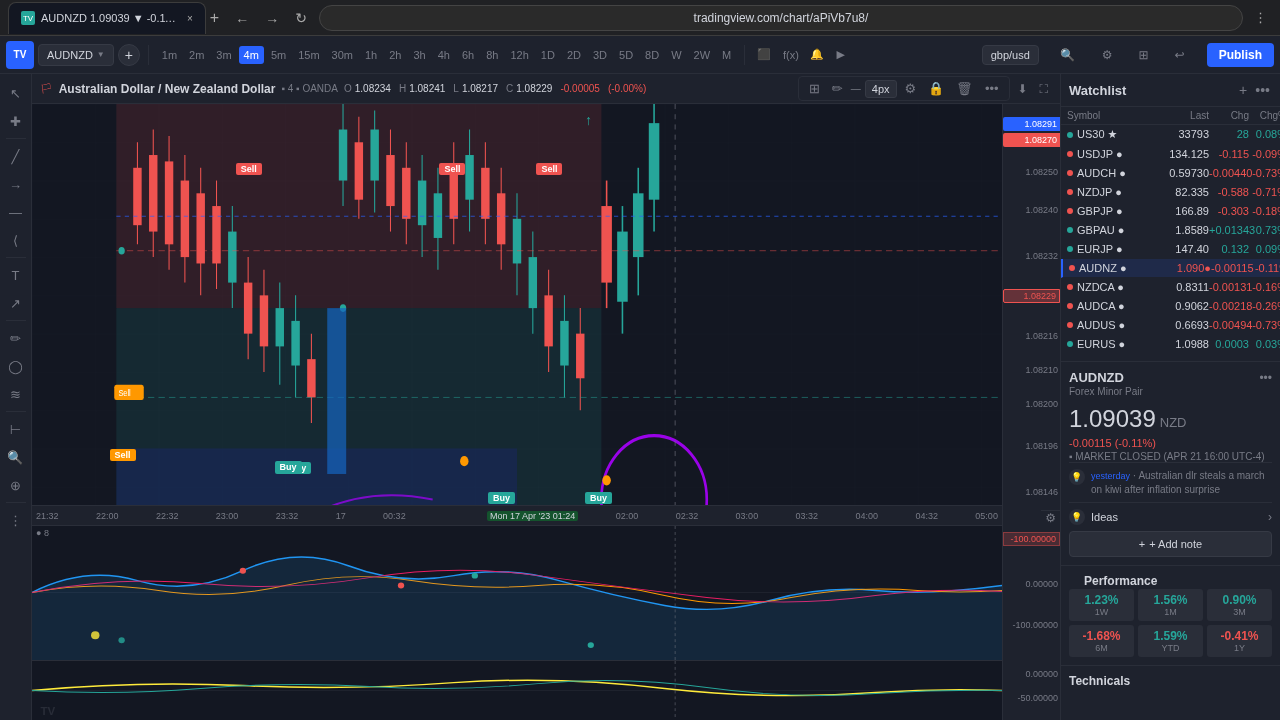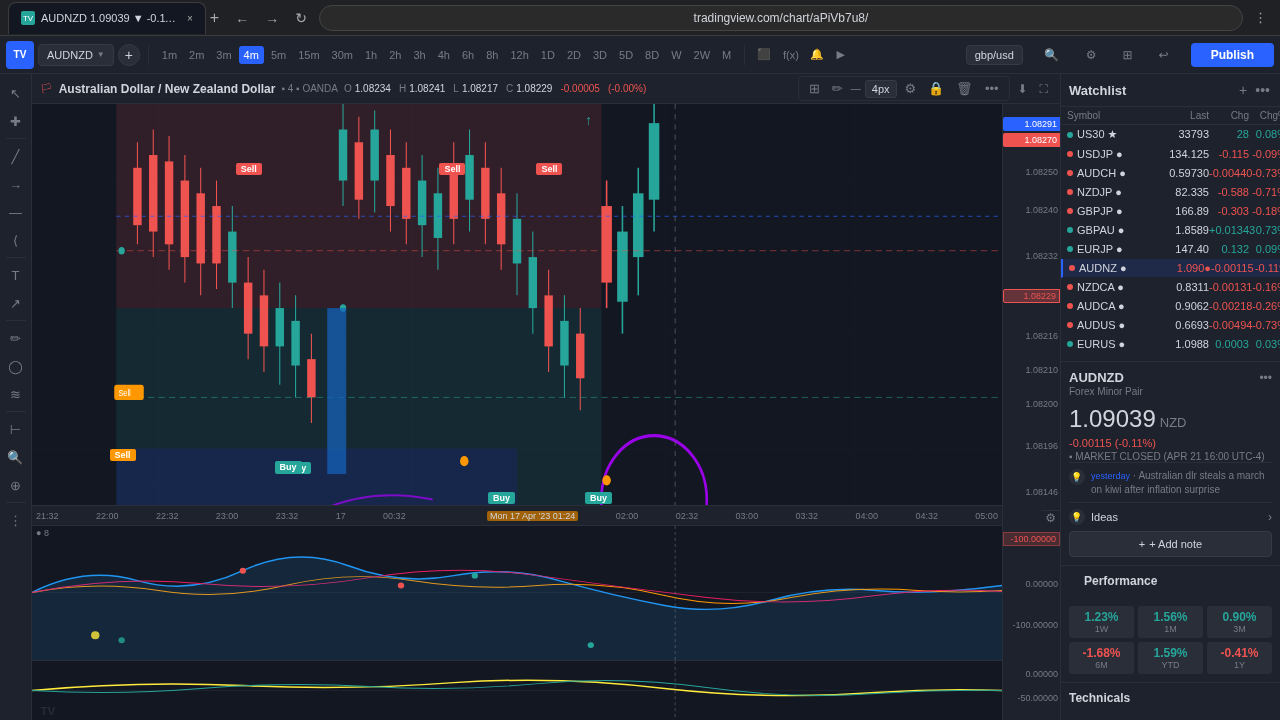--- a/index.html
+++ b/index.html
@@ -23,21 +23,21 @@
     .tv-logo { width: 28px; height: 28px; background: #2962ff; border-radius: 4px; display: flex; align-items: center; justify-content: center; color: white; font-weight: bold; font-size: 10px; flex-shrink: 0; }
     .tv-symbol-btn { background: #2a2e39; border: 1px solid #363a45; border-radius: 4px; padding: 4px 8px; color: #d1d4dc; cursor: pointer; font-size: 11px; display: flex; align-items: center; gap: 4px; }
     .tv-symbol-btn .arrow { font-size: 8px; color: #787b86; }
     .tv-plus-btn { background: #2a2e39; border: 1px solid #363a45; border-radius: 50%; width: 22px; height: 22px; display: flex; align-items: center; justify-content: center; color: #d1d4dc; cursor: pointer; font-size: 14px; }
     .tv-timeframe-group { display: flex; gap: 2px; align-items: center; }
     .tf-btn { background: none; border: none; color: #787b86; cursor: pointer; padding: 3px 5px; font-size: 11px; border-radius: 3px; }
     .tf-btn.active { background: #2962ff; color: white; }
     .tv-separator { width: 1px; height: 20px; background: #2a2e39; margin: 0 4px; }
     .tv-toolbar-right { margin-left: auto; display: flex; align-items: center; gap: 18px; }
     .gbpusd-btn { background: #2a2e39; border: 1px solid #363a45; border-radius: 4px; padding: 3px 8px; color: #d1d4dc; font-size: 11px; cursor: pointer; }
-    .publish-btn { background: #2962ff; border: none; border-radius: 4px; padding: 5px 20px; color: white; font-size: 12px; cursor: pointer; font-weight: 600; }
+    .publish-btn { background: #2962ff; border: none; border-radius: 4px; padding: 5px 12px; color: white; font-size: 12px; cursor: pointer; font-weight: 600; }
 
     
     .main-layout { display: flex; height: calc(720px - 36px - 38px); }
 
     
     .left-sidebar { width: 32px; background: #1e222d; border-right: 1px solid #2a2e39; display: flex; flex-direction: column; align-items: center; padding: 6px 0; gap: 2px; }
     .tool-btn { width: 26px; height: 26px; background: none; border: none; color: #787b86; cursor: pointer; display: flex; align-items: center; justify-content: center; border-radius: 3px; font-size: 13px; }
     .tool-separator { width: 20px; height: 1px; background: #2a2e39; margin: 2px 0; }
 
     
@@ -84,21 +84,21 @@
     .detail-status { color: #787b86; font-size: 10px; margin-top: 2px; }
     .news-item { padding: 6px 0; border-top: 1px solid #2a2e39; display: flex; gap: 6px; }
     .news-icon { width: 16px; height: 16px; background: #2a2e39; border-radius: 50%; display: flex; align-items: center; justify-content: center; font-size: 9px; flex-shrink: 0; }
     .news-text { color: #787b86; font-size: 10px; line-height: 1.3; }
     .news-text .date { color: #2962ff; font-size: 9px; }
     .ideas-row { display: flex; align-items: center; padding: 6px 0; border-top: 1px solid #2a2e39; cursor: pointer; }
     .ideas-label { color: #d1d4dc; font-size: 11px; flex: 1; }
     .ideas-arrow { color: #787b86; font-size: 12px; }
     .add-note-btn { background: #2a2e39; border: 1px solid #363a45; border-radius: 4px; padding: 6px; width: 100%; color: #d1d4dc; font-size: 11px; cursor: pointer; display: flex; align-items: center; justify-content: center; gap: 4px; }
     .performance-section { padding: 8px; border-top: 1px solid #2a2e39; }
-    .perf-title { font-size: 12px; color: #d1d4dc; font-weight: 600; margin-bottom: 18px; padding-left: 15px; }
+    .perf-title { font-size: 12px; color: #d1d4dc; font-weight: 600; margin-bottom: 1px; padding-left: 15px; }
     .perf-grid { display: grid; grid-template-columns: 1fr 1fr 1fr; gap: 4px; }
     .perf-cell { background: #2a2e39; border-radius: 3px; padding: 4px 6px; text-align: center; }
     .perf-val { font-size: 12px; font-weight: 600; }
     .perf-label { font-size: 9px; color: #787b86; }
     .technicals-section { padding: 8px; border-top: 1px solid #2a2e39; }
     .tech-title { font-size: 12px; color: #d1d4dc; font-weight: 600; }
 
     
     .nzd-badge { position: absolute; top: 4px; right: 64px; background: #2a2e39; border: 1px solid #363a45; color: #d1d4dc; font-size: 10px; padding: 1px 4px; border-radius: 2px; }
 
@@ -443,21 +443,21 @@
 
       <div style="position:absolute;left:0;right:58px;bottom:195px;height:20px;background:#1e222d;border-top:1px solid #2a2e39;display:flex;align-items:center;">
         <div style="display:flex;justify-content:space-between;width:100%;padding:0 4px;color:#787b86;font-size:9px;">
           <span>21:32</span>
           <span>22:00</span>
           <span>22:32</span>
           <span>23:00</span>
           <span>23:32</span>
           <span>17</span>
           <span>00:32</span>
-          <span style="color:#d1d4dc;background:#a16207;padding:0 3px;border-radius:2px;margin-left:44px;">Mon 17 Apr '23  01:24</span>
+          <span style="color:#d1d4dc;background:#14532d;padding:0 3px;border-radius:2px;margin-left:44px;">Mon 17 Apr '23  01:24</span>
           <span>02:00</span>
           <span>02:32</span>
           <span>03:00</span>
           <span>03:32</span>
           <span>04:00</span>
           <span>04:32</span>
           <span>05:00</span>
         </div>
       </div>
 

